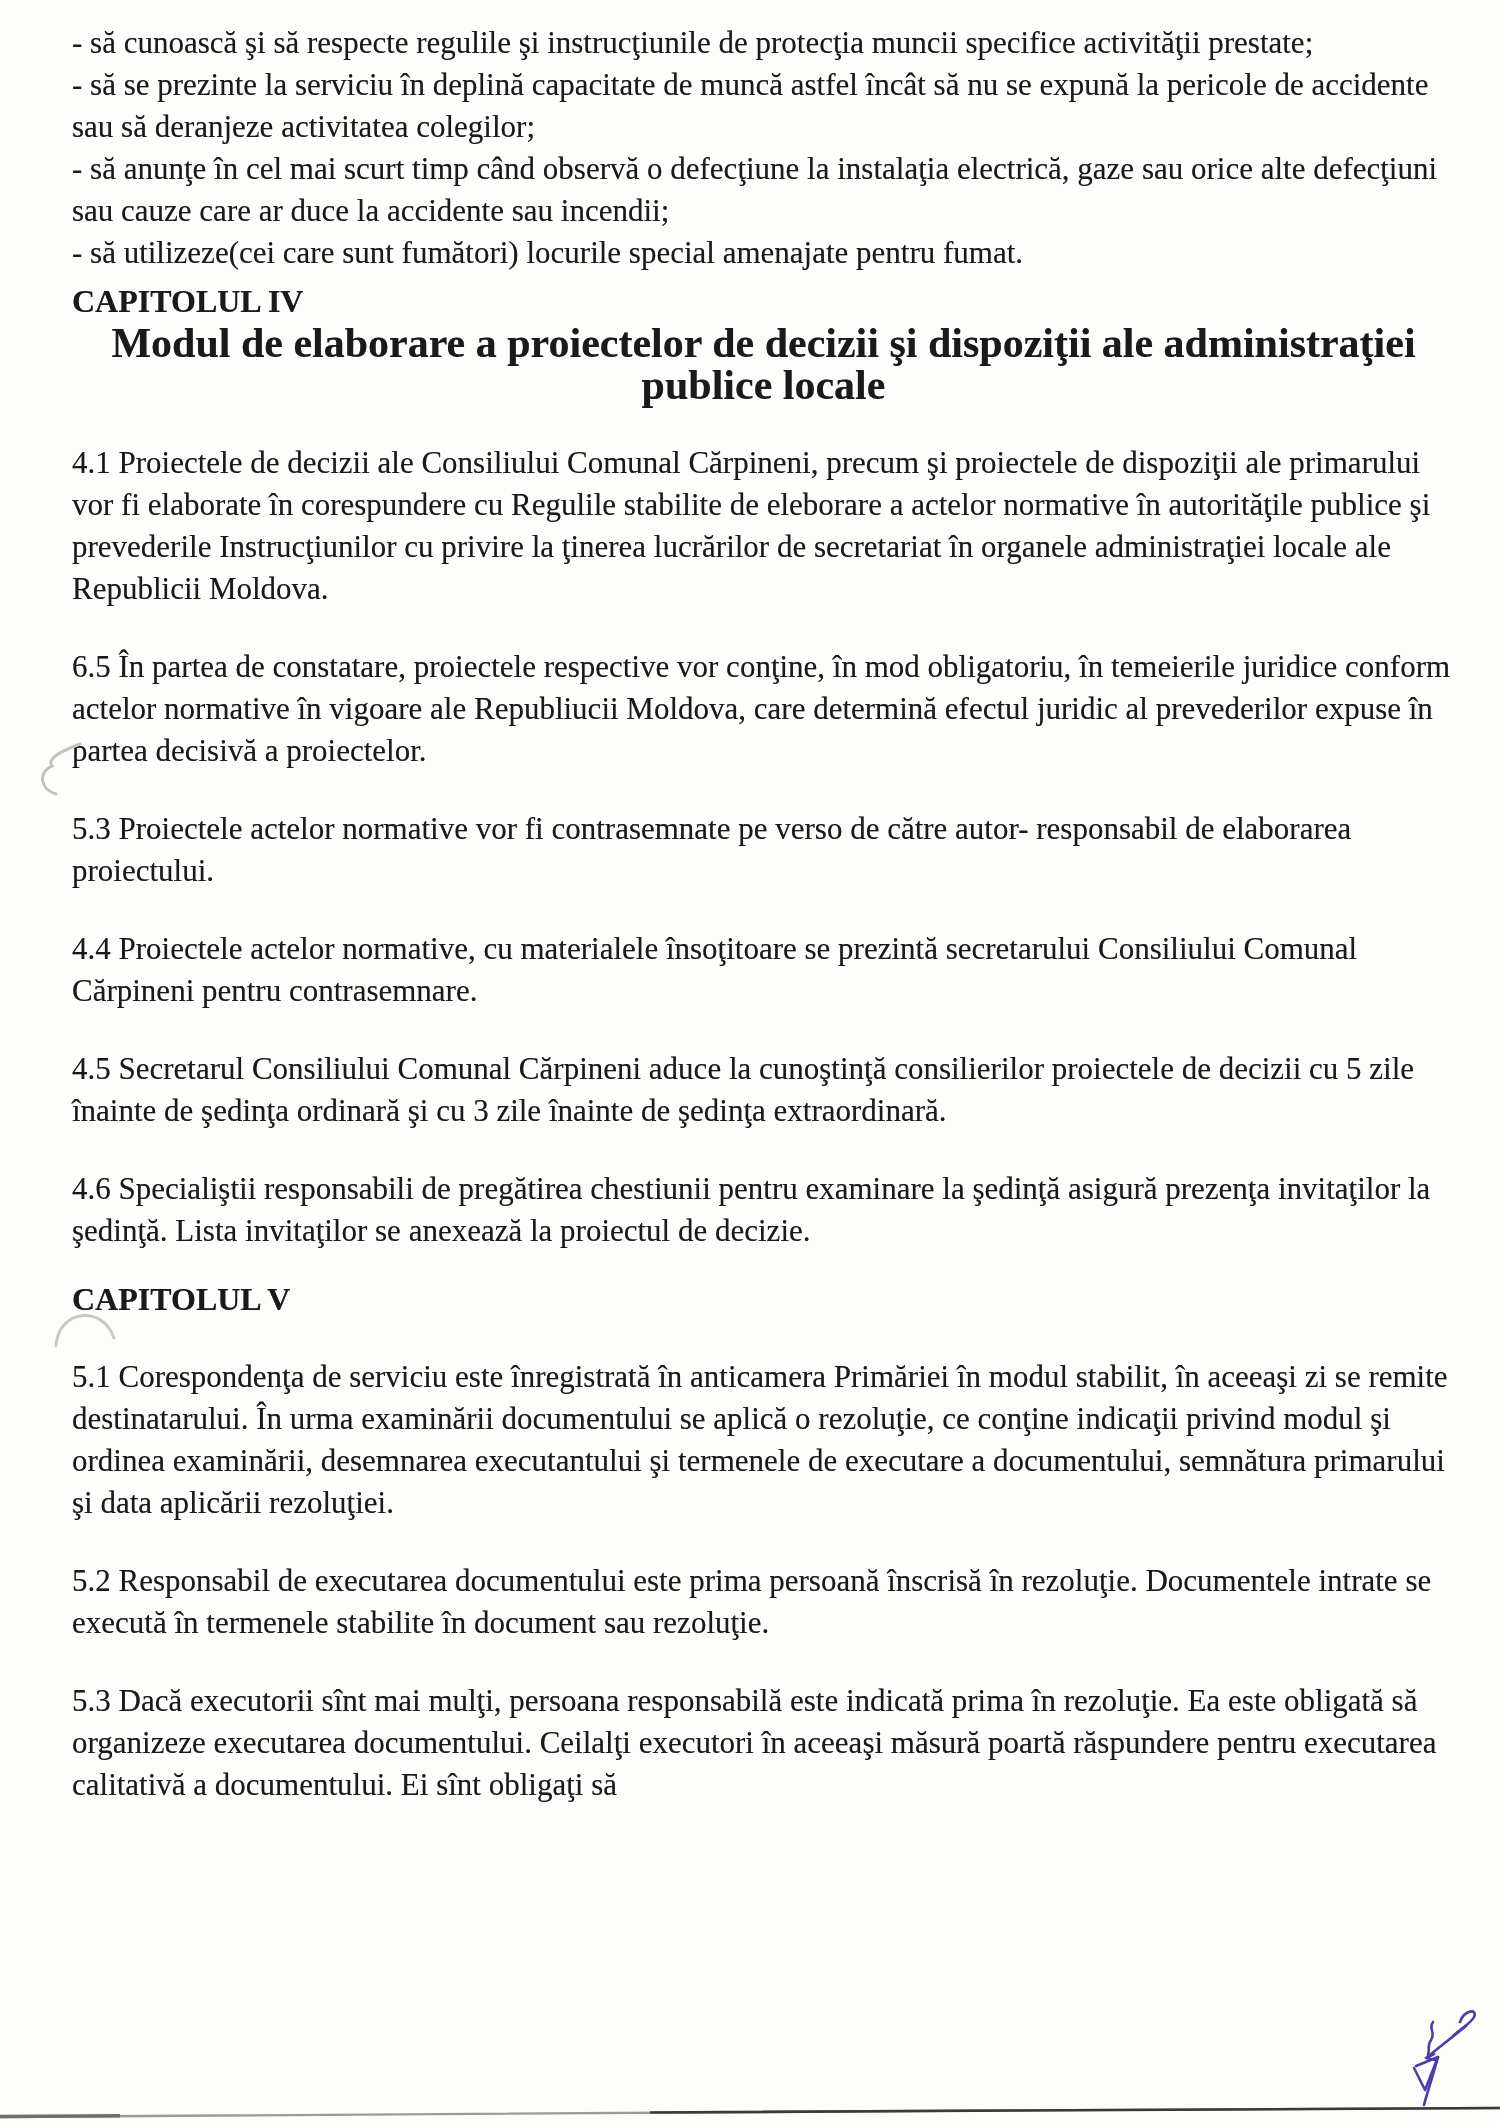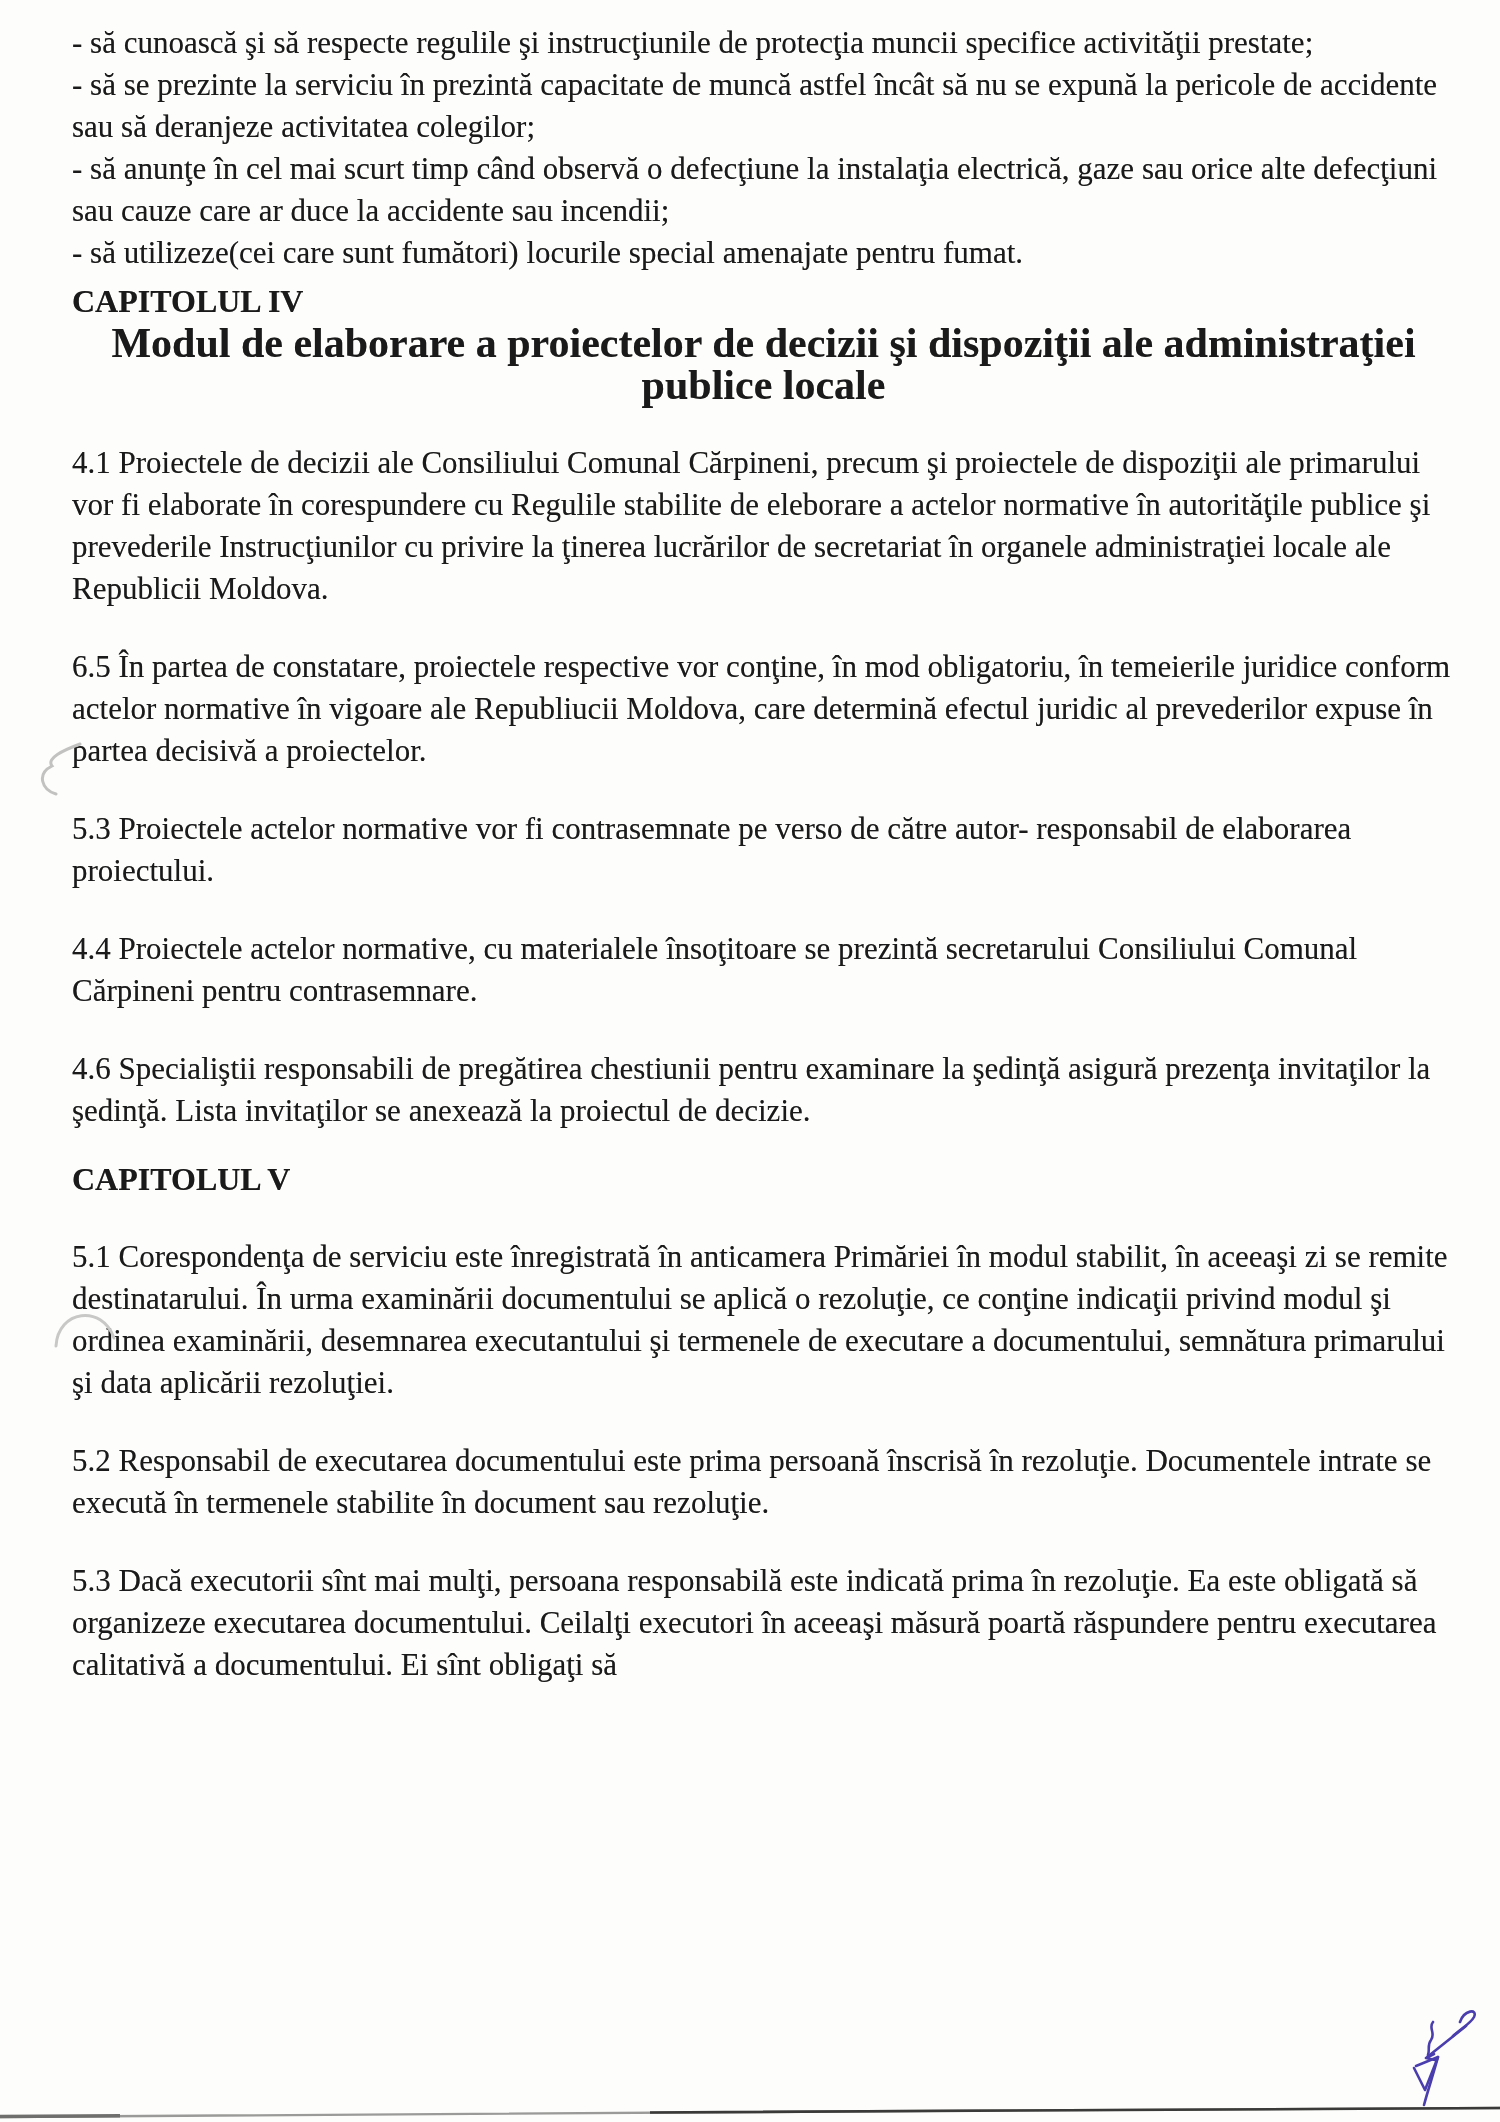--- a/index.html
+++ b/index.html
@@ -60,31 +60,32 @@
   #page-edge-shadow    { left: 0;     top: 2104px; }
 </style>
 </head>
 <body>
 
 <div class="page">
 
   <div class="text-block">
 
     <p class="bullet">- să cunoască şi să respecte regulile şi instrucţiunile de protecţia muncii specifice activităţii prestate;</p>
-    <p class="bullet">- să se prezinte la serviciu în prezintă capacitate de muncă astfel încât să nu se expună la pericole de accidente sau să deranjeze activitatea colegilor;</p>
+    <p class="bullet">- să se prezinte la serviciu în deplină capacitate de muncă astfel încât să nu se expună la pericole de accidente sau să deranjeze activitatea colegilor;</p>
     <p class="bullet">- să anunţe în cel mai scurt timp când observă o defecţiune la instalaţia electrică, gaze sau orice alte defecţiuni sau cauze care ar duce la accidente sau incendii;</p>
     <p class="bullet">- să utilizeze(cei care sunt fumători) locurile special amenajate pentru fumat.</p>
 
     <h2 class="chapter-title">CAPITOLUL IV</h2>
     <h3 class="chapter-subtitle">Modul de elaborare a proiectelor de decizii şi dispoziţii ale administraţiei publice locale</h3>
 
     <p class="para">4.1 Proiectele de decizii ale Consiliului Comunal Cărpineni, precum şi proiectele de dispoziţii ale primarului vor fi elaborate în corespundere cu Regulile stabilite de eleborare a actelor normative în autorităţile publice şi prevederile Instrucţiunilor cu privire la ţinerea lucrărilor de secretariat în organele administraţiei locale ale Republicii Moldova.</p>
     <p class="para">6.5 În partea de constatare, proiectele respective vor conţine, în mod obligatoriu, în temeierile juridice conform actelor normative în vigoare ale Republiucii Moldova, care determină efectul juridic al prevederilor expuse în partea decisivă a proiectelor.</p>
     <p class="para">5.3 Proiectele actelor normative vor fi contrasemnate pe verso de către autor- responsabil de elaborarea proiectului.</p>
     <p class="para">4.4 Proiectele actelor normative, cu materialele însoţitoare se prezintă secretarului Consiliului Comunal Cărpineni pentru contrasemnare.</p>
+    <p class="para">4.5 Secretarul Consiliului Comunal Cărpineni aduce la cunoştinţă consilierilor proiectele de decizii cu 5 zile înainte de şedinţa ordinară şi cu 3 zile înainte de şedinţa extraordinară.</p>
     <p class="para">4.6 Specialiştii responsabili de pregătirea chestiunii pentru examinare la şedinţă asigură prezenţa invitaţilor la şedinţă. Lista invitaţilor se anexează la proiectul de decizie.</p>
 
     <h2 class="chapter-title second">CAPITOLUL V</h2>
 
     <p class="para">5.1 Corespondenţa de serviciu este înregistrată în anticamera Primăriei în modul stabilit, în aceeaşi zi se remite destinatarului. În urma examinării documentului se aplică o rezoluţie, ce conţine indicaţii privind modul şi ordinea examinării, desemnarea executantului şi termenele de executare a documentului, semnătura primarului şi data aplicării rezoluţiei.</p>
     <p class="para">5.2 Responsabil de executarea documentului este prima persoană înscrisă în rezoluţie. Documentele intrate se execută în termenele stabilite în document sau rezoluţie.</p>
     <p class="para">5.3 Dacă executorii sînt mai mulţi, persoana responsabilă este indicată prima în rezoluţie. Ea este obligată să organizeze executarea documentului. Ceilalţi executori în aceeaşi măsură poartă răspundere pentru executarea calitativă a documentului. Ei sînt obligaţi să</p>
 
   </div>
 

